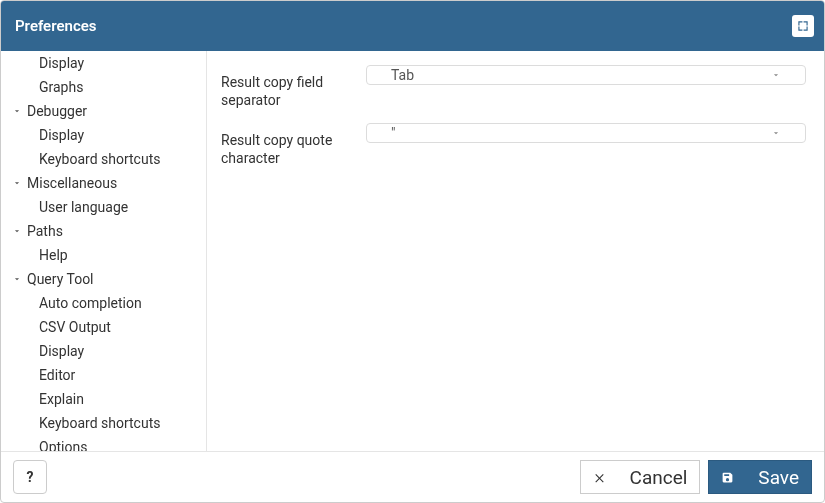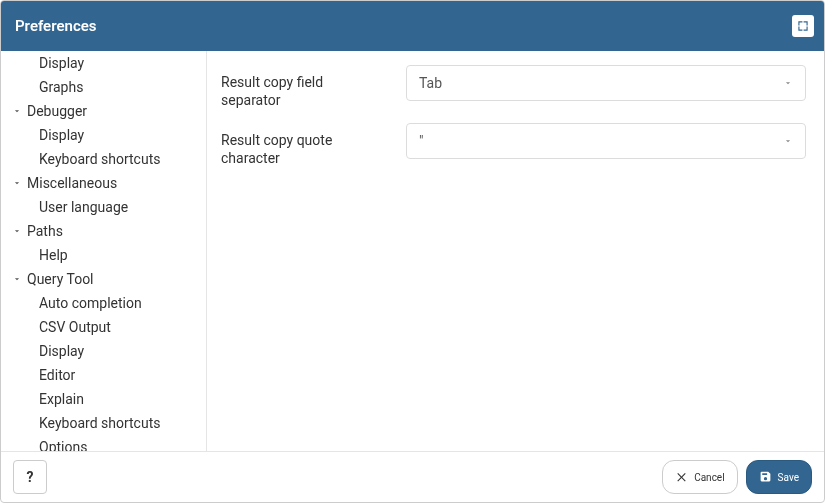--- a/index.html
+++ b/index.html
@@ -9,29 +9,29 @@
   .titlebar .expand { width: 22px; height: 22px; background: #fff; border-radius: 3px; display: flex; align-items: center; justify-content: center; cursor: pointer; }
   .titlebar .expand svg { width: 14px; height: 14px; }
   .body { flex: 1; display: flex; overflow: hidden; }
   .sidebar { width: 206px; border-right: 1px solid #e5e5e5; overflow-y: auto; padding-top: 0; }
   .tree-group { }
   .tree-group-header { display: flex; align-items: center; padding: 2px 6px 2px 10px; cursor: pointer; line-height: 20px; color: #333; }
   .tree-group-header .chev { width: 12px; height: 12px; margin-right: 4px; display: inline-flex; align-items: center; justify-content: center; }
   .tree-group-header .chev svg { width: 10px; height: 10px; }
   .tree-item { padding: 2px 6px 2px 38px; line-height: 20px; cursor: pointer; color: #333; }
   .content { flex: 1; padding: 14px 18px 14px 14px; overflow-y: auto; }
-  .form-row { display: flex; align-items: flex-start; margin-bottom: 14px; gap: 40px; }
+  .form-row { display: flex; align-items: flex-start; margin-bottom: 14px; }
   .form-label { width: 145px; padding-top: 8px; padding-right: 10px; color: #333; line-height: 18px; }
   .form-control { flex: 1; }
-  .select { width: 100%; border: 1px solid #dcdcdc; border-radius: 4px; background: #fff; height: 36px; display: flex; align-items: center; justify-content: space-between; padding: 0 12px; cursor: pointer; color: #555; }
+  .select { width: 100%; border: 1px solid #dcdcdc; border-radius: 4px; background: #fff; height: 20px; display: flex; align-items: center; justify-content: space-between; padding: 0 24px; cursor: pointer; color: #555; }
   .select .caret svg { width: 10px; height: 10px; fill: #888; }
   .footer { border-top: 1px solid #e5e5e5; padding: 8px 12px; display: flex; align-items: center; justify-content: space-between; }
   .help-btn { width: 34px; height: 34px; border: 1px solid #ccc; border-radius: 4px; background: #fff; display: flex; align-items: center; justify-content: center; font-weight: 700; color: #333; cursor: pointer; }
   .footer-right { display: flex; gap: 8px; }
-  .btn { height: 34px; border-radius: 12px; padding: 0 12px; display: inline-flex; align-items: center; gap: 6px; font-size: 10px; cursor: pointer; border: 1px solid transparent; }
+  .btn { height: 34px; border-radius: 0; padding: 0 12px; display: inline-flex; align-items: center; gap: 24px; font-size: 19px; cursor: pointer; border: 1px solid transparent; }
   .btn-default { background: #fff; border-color: #ccc; color: #333; }
   .btn-primary { background: #326690; border-color: #2b5a80; color: #fff; }
   .btn svg { width: 13px; height: 13px; }
 </style>
 </head>
 <body>
 
 <div class="dialog">
 
   <div class="titlebar">

